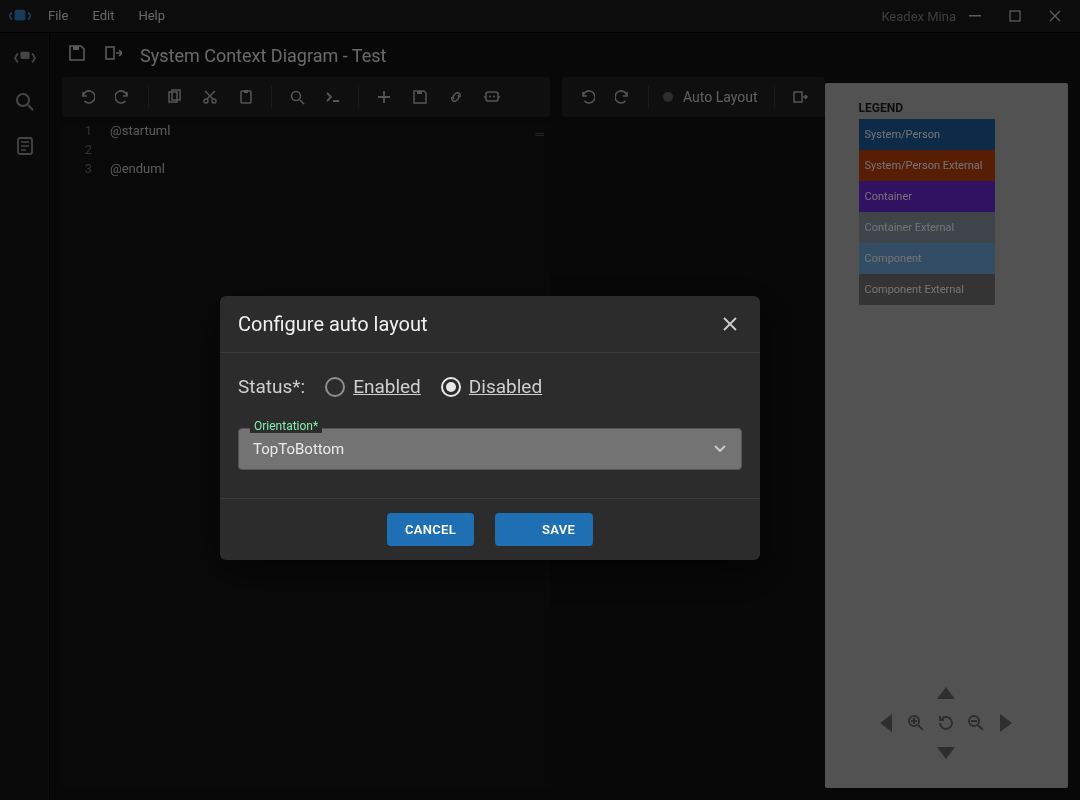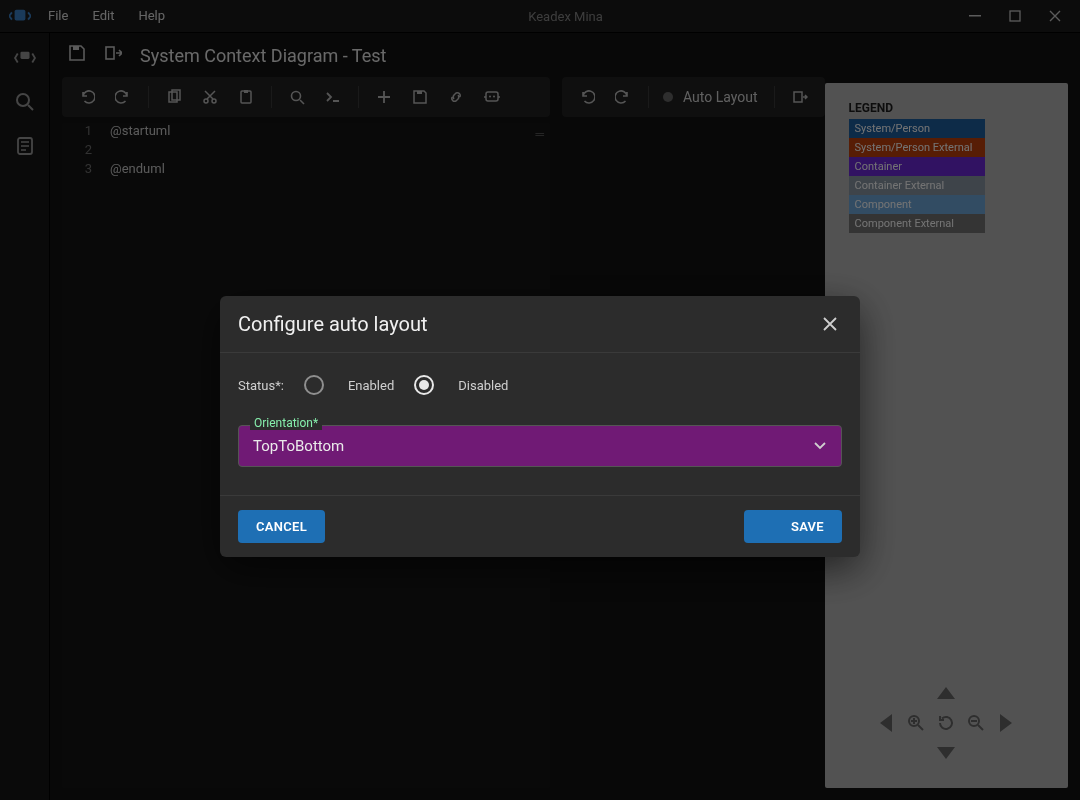--- a/index.html
+++ b/index.html
@@ -3,21 +3,21 @@
 <meta charset="utf-8">
 <style>
   * { margin: 0; padding: 0; box-sizing: border-box; font-family: -apple-system, BlinkMacSystemFont, "Segoe UI", Roboto, sans-serif; }
   html, body { width: 1080px; height: 800px; overflow: hidden; background: #121212; color: #e0e0e0; }
 
   
   .titlebar { height: 33px; display: flex; align-items: center; padding: 0 6px; background: #1c1c1c; border-bottom: 1px solid #000; }
   .titlebar-left { display: flex; gap: 4px; }
   .app-logo { width: 28px; height: 24px; display:flex; align-items:center; justify-content:center; color:#3b82c7; }
   .menu-item { padding: 4px 10px; font-size: 13px; color: #e0e0e0; cursor: pointer; border-radius:3px; }
-  .titlebar-center { flex: 1; text-align: center; font-size: 13px; color: #888; }
+  .titlebar-center { flex: 1; text-align: right; font-size: 13px; color: #888; }
   .titlebar-right { display:flex; gap:2px; }
   .win-btn { width:38px; height:28px; display:flex; align-items:center; justify-content:center; color:#ccc; cursor:pointer; }
 
   
   .body-row { display:flex; height: calc(800px - 33px); }
   .activity-bar { width:50px; background:#181818; display:flex; flex-direction:column; align-items:center; padding-top:12px; gap:18px; border-right:1px solid #000; }
   .activity-icon { width:26px; height:26px; color:#9a9a9a; display:flex; align-items:center; justify-content:center; cursor:pointer; }
 
   .content-area { flex:1; display:flex; flex-direction:column; }
   .header-row { height:44px; display:flex; align-items:center; gap:18px; padding:0 18px; }
@@ -34,55 +34,55 @@
   .auto-layout-label { font-size:14px; color:#d6d6d6; margin-left:4px; margin-right:6px; }
   .status-dot { width:10px; height:10px; border-radius:50%; background:#666; margin-left:4px; }
 
   .editor { flex:1; background:#161616; margin-top:6px; border-radius:2px; font-family: "Consolas", monospace; font-size:13px; position:relative; }
   .editor-line { display:flex; height:19px; }
   .gutter { width:48px; text-align:right; padding-right:18px; color:#6f6f6f; }
   .code { color:#c9c9c9; }
   .drag-handle { position:absolute; top:4px; right:6px; color:#666; font-size:12px; }
 
   .canvas { flex:1; background:#b7b7b7; margin-top:6px; border-radius:2px; position:relative; overflow:hidden; }
-  .legend { position:absolute; top:18px; left:24px; }
+  .legend { position:absolute; top:18px; left:34px; }
   .legend-title { font-size:12px; font-weight:700; color:#1e1e1e; margin-bottom:4px; }
-  .legend-item { width:136px; padding:3px 6px; font-size:11px; color:#fff; margin:0; }
+  .legend-item { width:136px; padding:9px 6px; font-size:11px; color:#fff; margin:0; }
 
   .nav-pad { position:absolute; bottom:18px; left:50%; transform:translateX(-50%); display:grid; grid-template-columns:30px 30px 30px 30px 30px; grid-template-rows:30px 30px 30px; place-items:center; color:#666; }
   .nav-pad .tri-up { grid-column:3; grid-row:1; }
   .nav-pad .tri-left { grid-column:1; grid-row:2; }
   .nav-pad .zi { grid-column:2; grid-row:2; }
   .nav-pad .rs { grid-column:3; grid-row:2; }
   .nav-pad .zo { grid-column:4; grid-row:2; }
   .nav-pad .tri-right { grid-column:5; grid-row:2; }
   .nav-pad .tri-down { grid-column:3; grid-row:3; }
 
   
   .scrim { position:fixed; inset:0; background:rgba(0,0,0,0.55); }
 
   
-  .modal { position:fixed; left:220px; top:296px; width:640px; background:#2c2c2c; border-radius:6px; box-shadow:0 12px 40px rgba(0,0,0,0.6); color:#e4e4e4; }
+  .modal { position:fixed; left:220px; top:296px; width:540px; background:#2c2c2c; border-radius:6px; box-shadow:0 12px 40px rgba(0,0,0,0.6); color:#e4e4e4; }
   .modal-header { display:flex; align-items:center; justify-content:space-between; padding:16px 18px; border-bottom:1px solid #3a3a3a; }
   .modal-title { font-size:20px; font-weight:400; color:#f0f0f0; }
   .modal-close { color:#cfcfcf; cursor:pointer; font-size:18px; width:24px; height:24px; display:flex; align-items:center; justify-content:center; }
   .modal-body { padding:22px 18px 28px 18px; border-bottom:1px solid #3a3a3a; }
-  .status-row { display:flex; align-items:center; gap:20px; font-size:13px; color:#cfcfcf; }
+  .status-row { display:flex; align-items:center; gap:20px; font-size:19px; color:#cfcfcf; }
   .radio-group { display:flex; align-items:center; gap:20px; }
-  .radio { display:flex; align-items:center; gap:24px; cursor:pointer; }
+  .radio { display:flex; align-items:center; gap:8px; cursor:pointer;text-decoration:underline; }
   .radio-circle { width:20px; height:20px; border:2px solid #8f8f8f; border-radius:50%; display:flex; align-items:center; justify-content:center; }
   .radio.checked .radio-circle { border-color:#e8e8e8; }
   .radio.checked .radio-dot { width:10px; height:10px; background:#e8e8e8; border-radius:50%; }
 
   .field-wrap { position:relative; margin-top:30px; }
   .field-label { position:absolute; top:-9px; left:12px; background:#2c2c2c; padding:0 4px; font-size:12px; color:#86efac; }
-  .select-box { width:100%; height:42px; background:#701a75; border:1px solid #555; border-radius:4px; display:flex; align-items:center; justify-content:space-between; padding:0 14px; font-size:15px; color:#eaeaea; cursor:pointer; }
+  .select-box { width:100%; height:42px; background:#737373; border:1px solid #555; border-radius:4px; display:flex; align-items:center; justify-content:space-between; padding:0 14px; font-size:15px; color:#eaeaea; cursor:pointer; }
   .chev { color:#cfcfcf; }
 
-  .modal-footer { display:flex; justify-content:space-between; gap:21px; padding:14px 18px; }
+  .modal-footer { display:flex; justify-content:center; gap:21px; padding:14px 18px; }
   .btn { border:none; border-radius:4px; padding:9px 18px; font-size:13px; font-weight:600; letter-spacing:.3px; cursor:pointer; }
   .btn-cancel { background:#1e6fb4; color:#fff; }
   .btn-save { background:#1e6fb4; color:#fff;padding-left:47px; }
 </style>
 </head>
 <body>
 
 <div class="titlebar">
   <div class="titlebar-left">
     <div class="app-logo">

